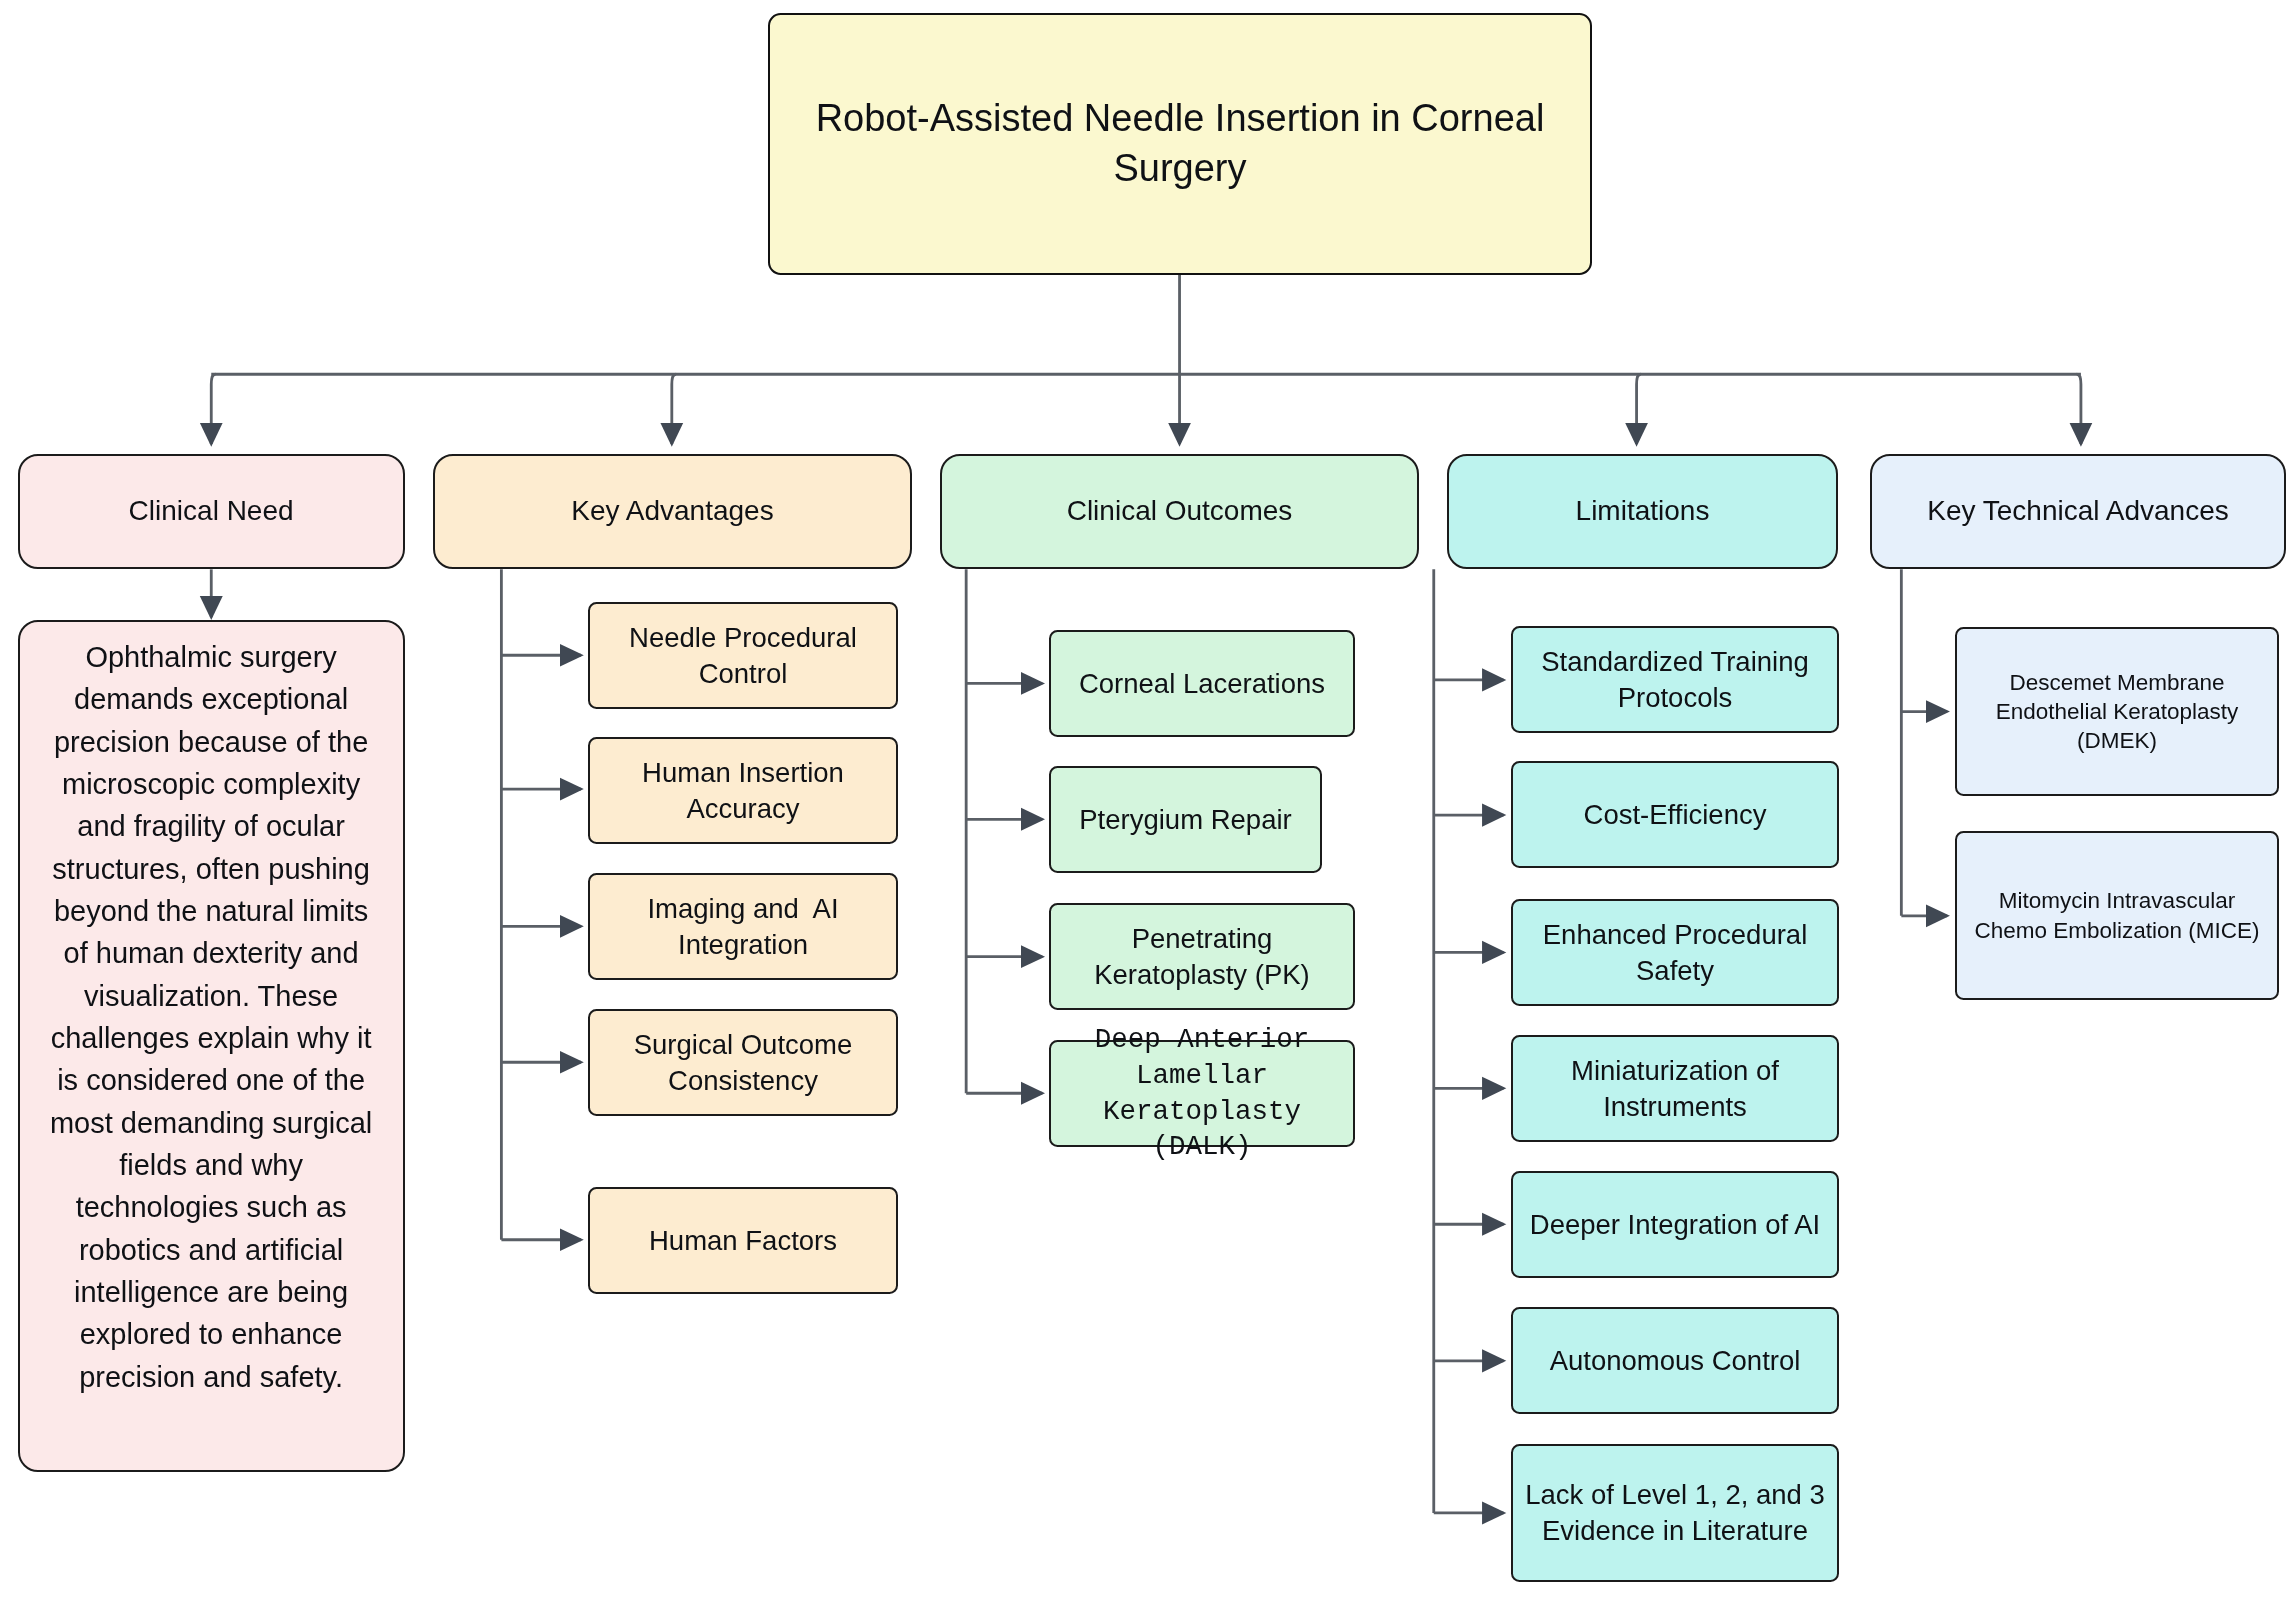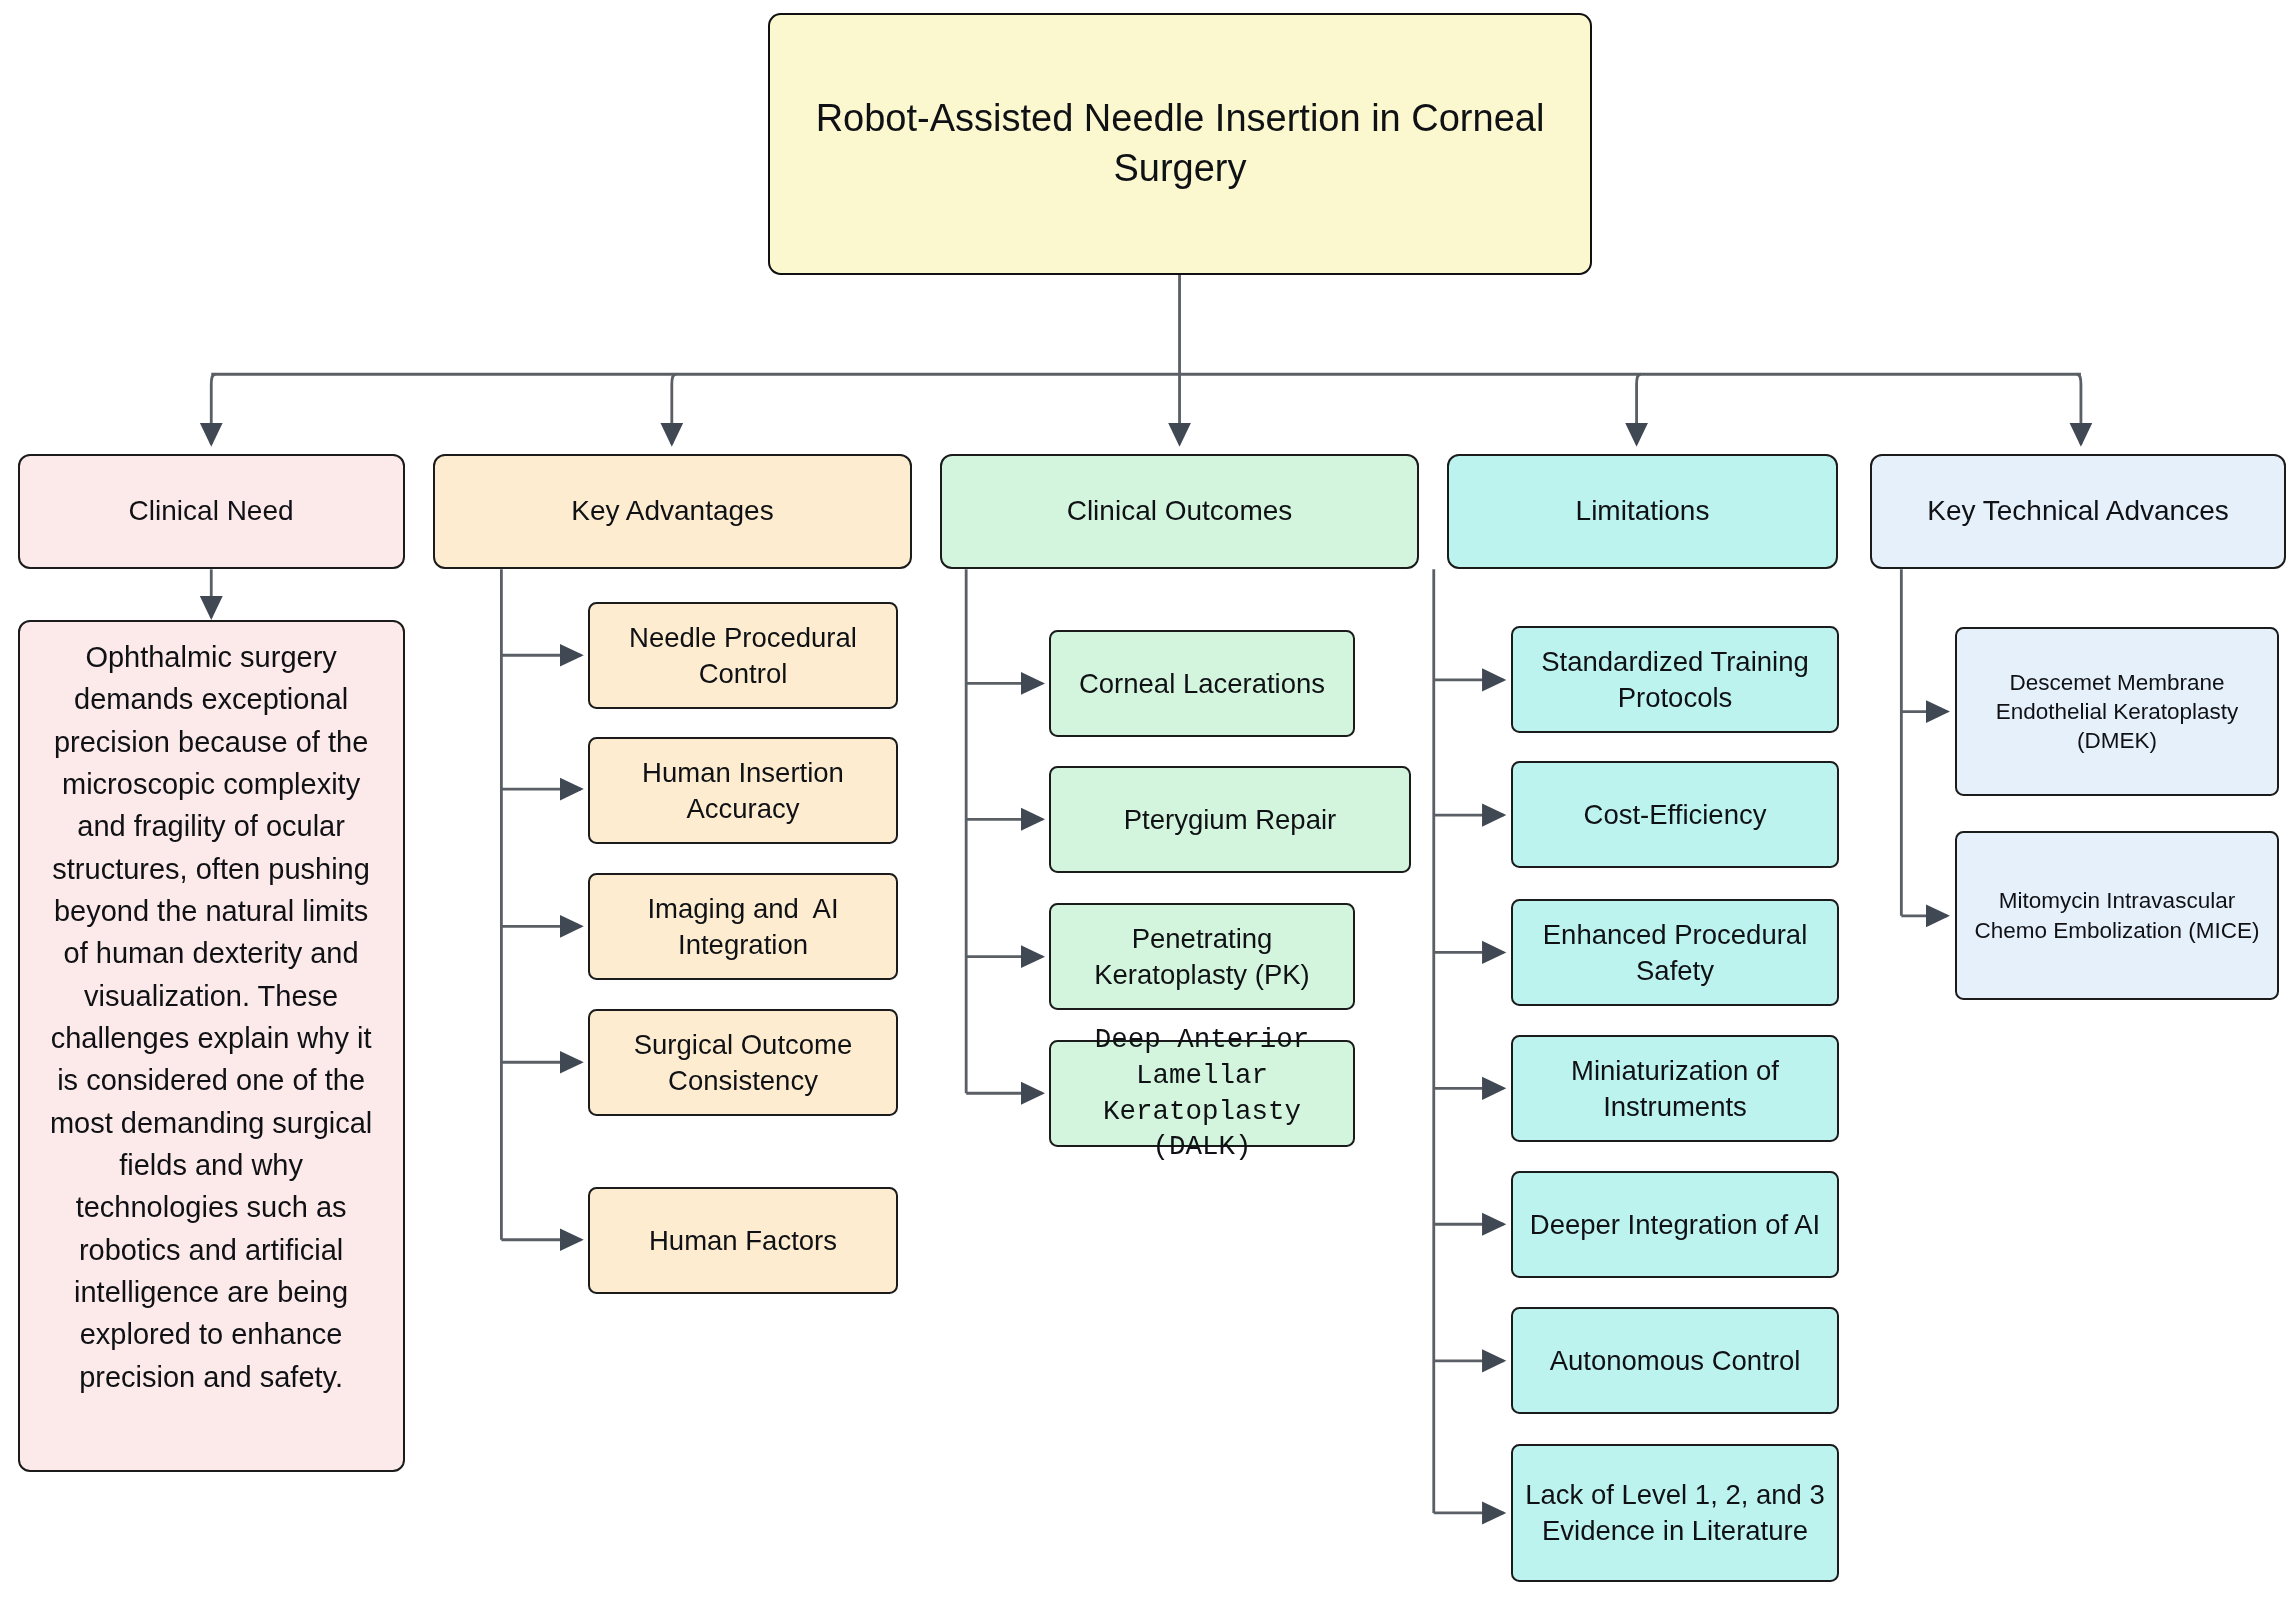--- a/index.html
+++ b/index.html
@@ -1,19 +1,19 @@
 <!DOCTYPE html>
 <html style="font-size:11.3px"><head>
 <meta charset="utf-8">
 <style>
   html,body{margin:0;padding:0;background:#fff;}
   body{font-family:"Liberation Sans",sans-serif;}
   #canvas{position:relative;width:2295px;height:1614px;background:#ffffff;overflow:hidden;}
   #wires{position:absolute;left:0;top:0;width:2295px;height:1614px;pointer-events:none;}
-  .node{position:absolute;box-sizing:border-box;border:2.8px solid #1b1b1b;border-radius:12px;
+  .node{position:absolute;box-sizing:border-box;border:2.8px solid #1b1b1b;border-radius:20px;
         display:flex;align-items:center;justify-content:center;text-align:center;
         color:#0f1115;line-height:1.30;padding:4.2px 11.3px;}
   .root{background:#fbf8cf;border-color:#111;font-size:38px;border-radius:12.7px;}
   .hdr{font-size:28px;}
   .leaf{font-size:27.5px;border-width:2.8px;border-radius:8.5px;}
   .leaf-sm{font-size:22.5px;}
   .para{font-size:29px;line-height:1.46;padding:14px 18.3px;align-items:flex-start;}
   .c-pink{background:#fce9e9;}
   .c-orange{background:#fdecd0;}
   .c-green{background:#d4f5dd;}
@@ -103,21 +103,21 @@
   <div class="node leaf c-orange" style="left:588px;top:1187px;width:310px;height:107px;">
     <span class="inner">Human Factors</span>
   </div>
 
   <div class="node hdr c-green" style="left:940px;top:454px;width:479px;height:115px;">
     <span class="inner">Clinical Outcomes</span>
   </div>
   <div class="node leaf c-green" style="left:1049px;top:630px;width:306px;height:107px;">
     <span class="inner">Corneal Lacerations</span>
   </div>
-  <div class="node leaf c-green" style="left:1049px;top:766px;width:362px;height:107px;">
+  <div class="node leaf c-green" style="left:1049px;top:766px;width:273px;height:107px;">
     <span class="inner">Pterygium Repair</span>
   </div>
   <div class="node leaf c-green" style="left:1049px;top:903px;width:306px;height:107px;">
     <span class="inner">Penetrating Keratoplasty (PK)</span>
   </div>
   <div class="node leaf c-green" style="left:1049px;top:1040px;width:306px;height:107px;font-family:Liberation Mono, monospace;">
     <span class="inner">Deep Anterior Lamellar Keratoplasty (DALK)</span>
   </div>
 
   <div class="node hdr c-cyan" style="left:1447px;top:454px;width:391px;height:115px;">

